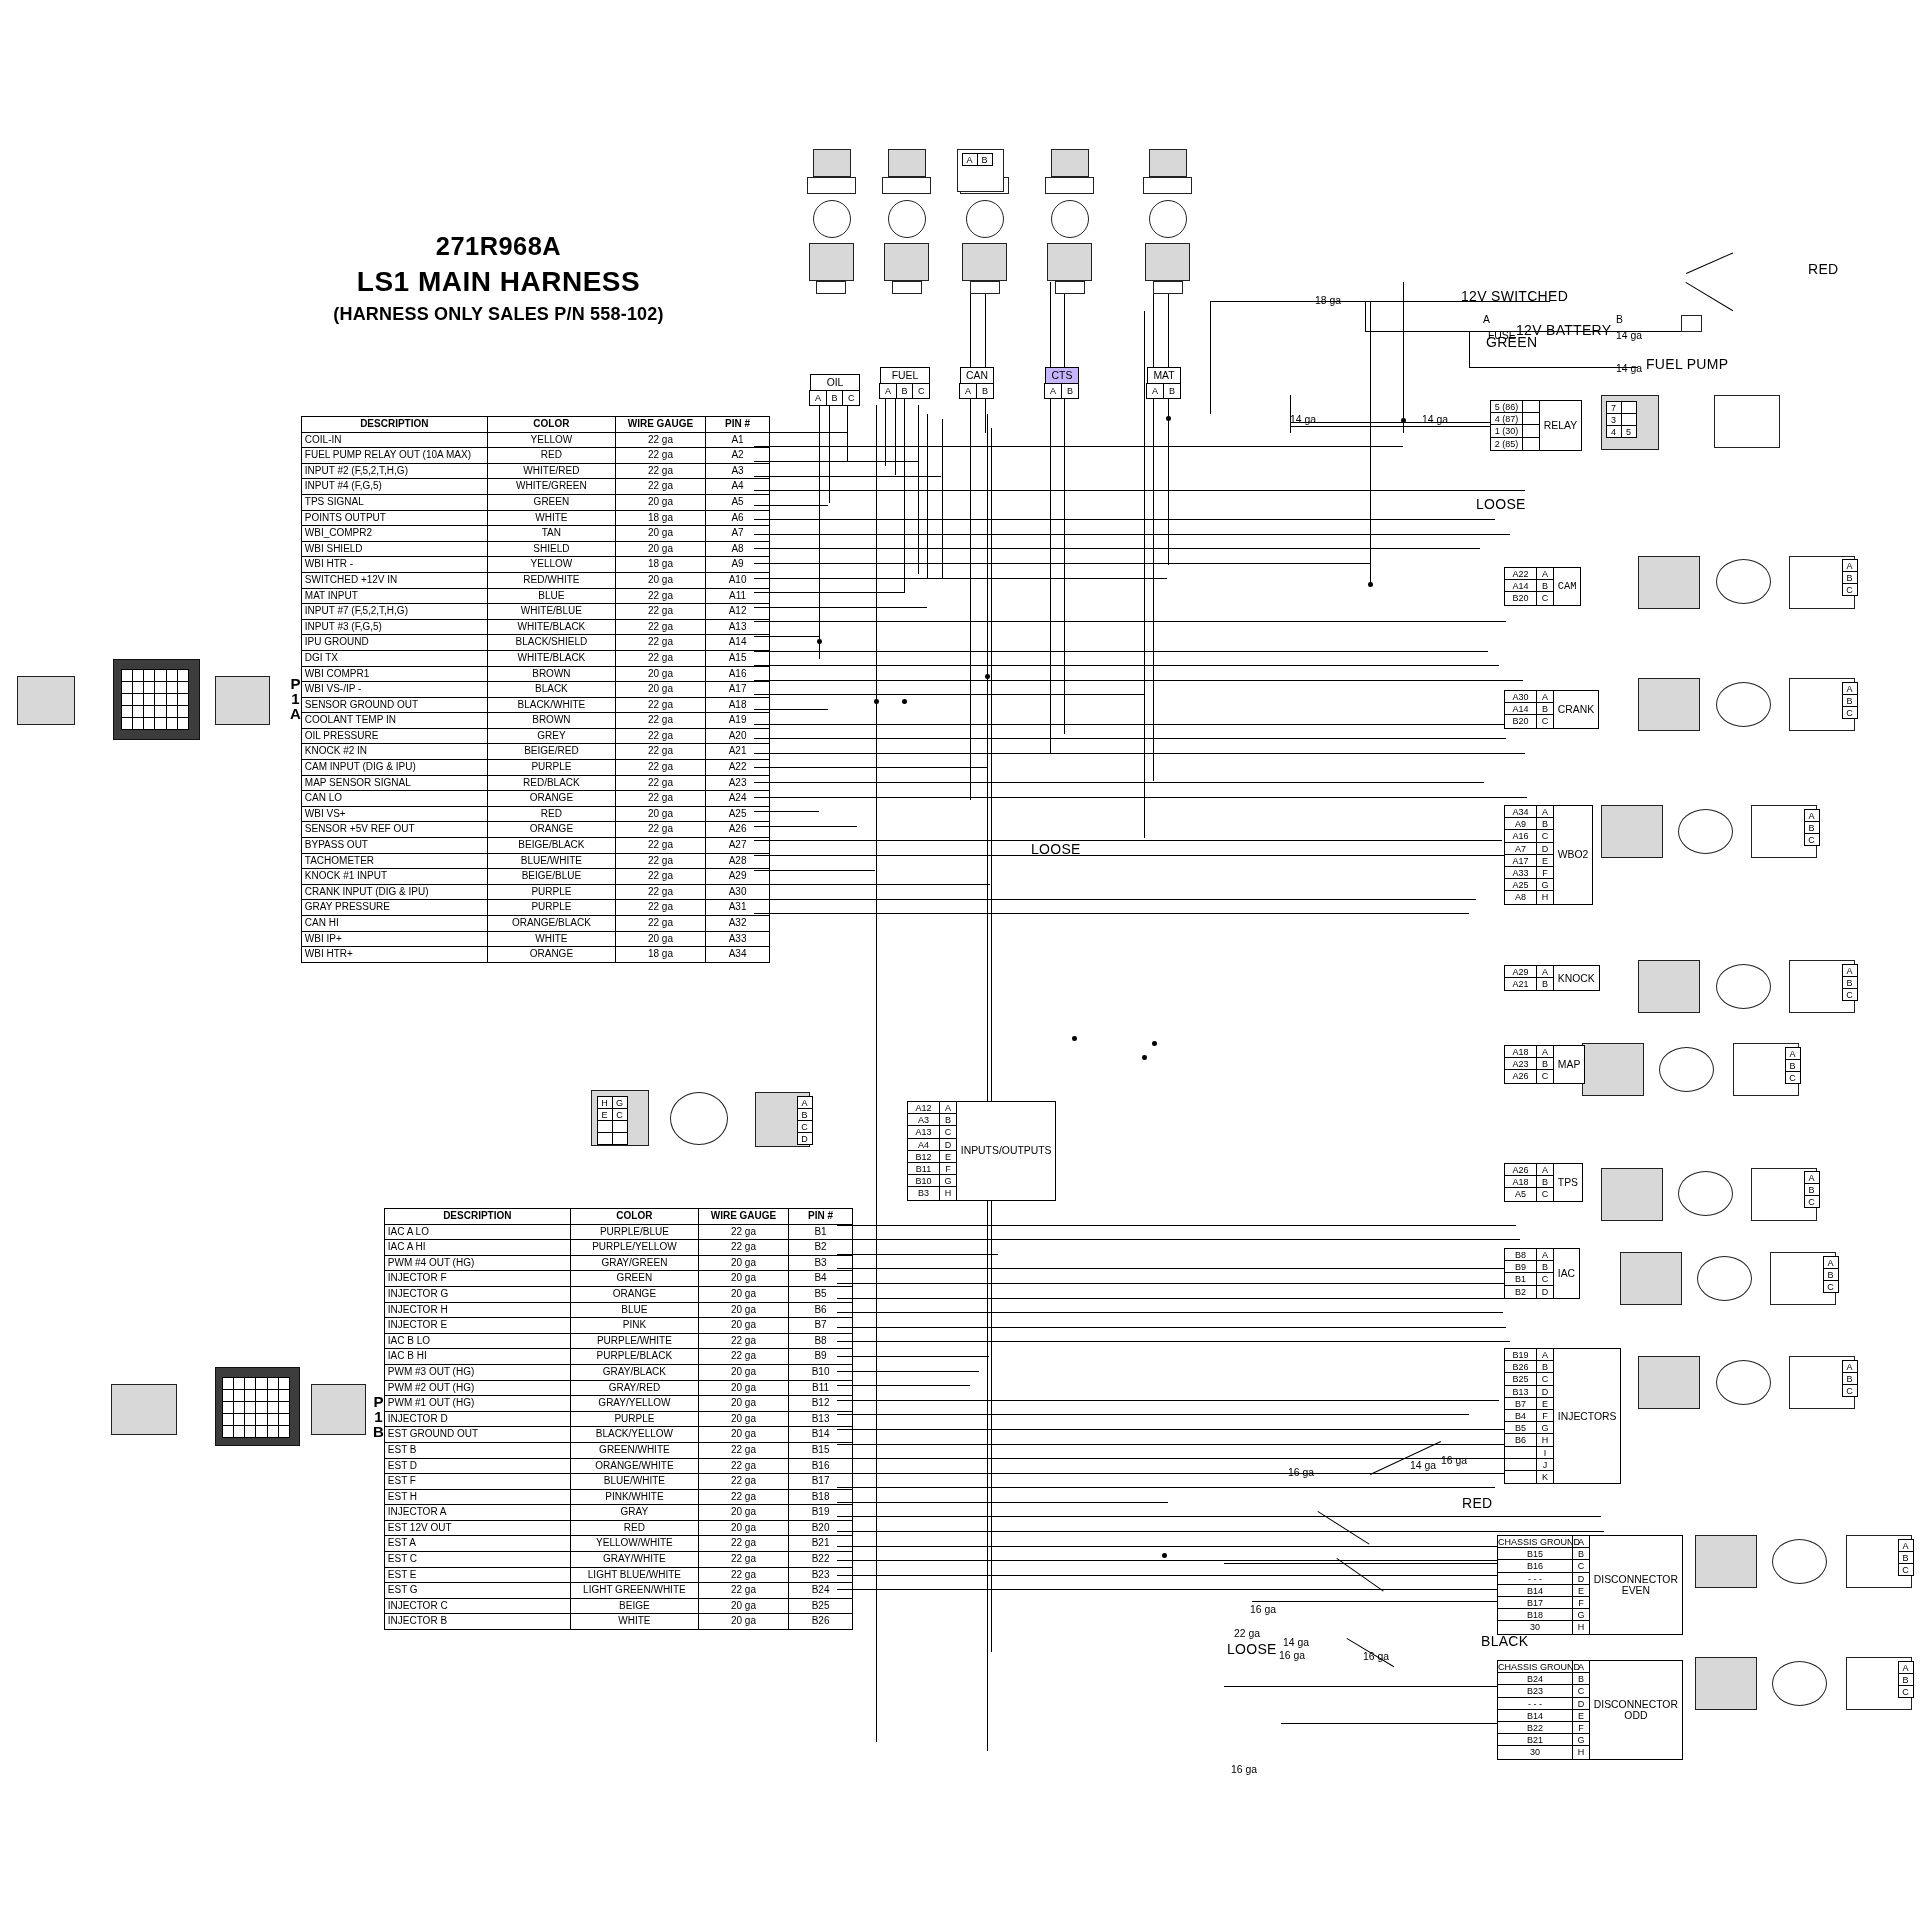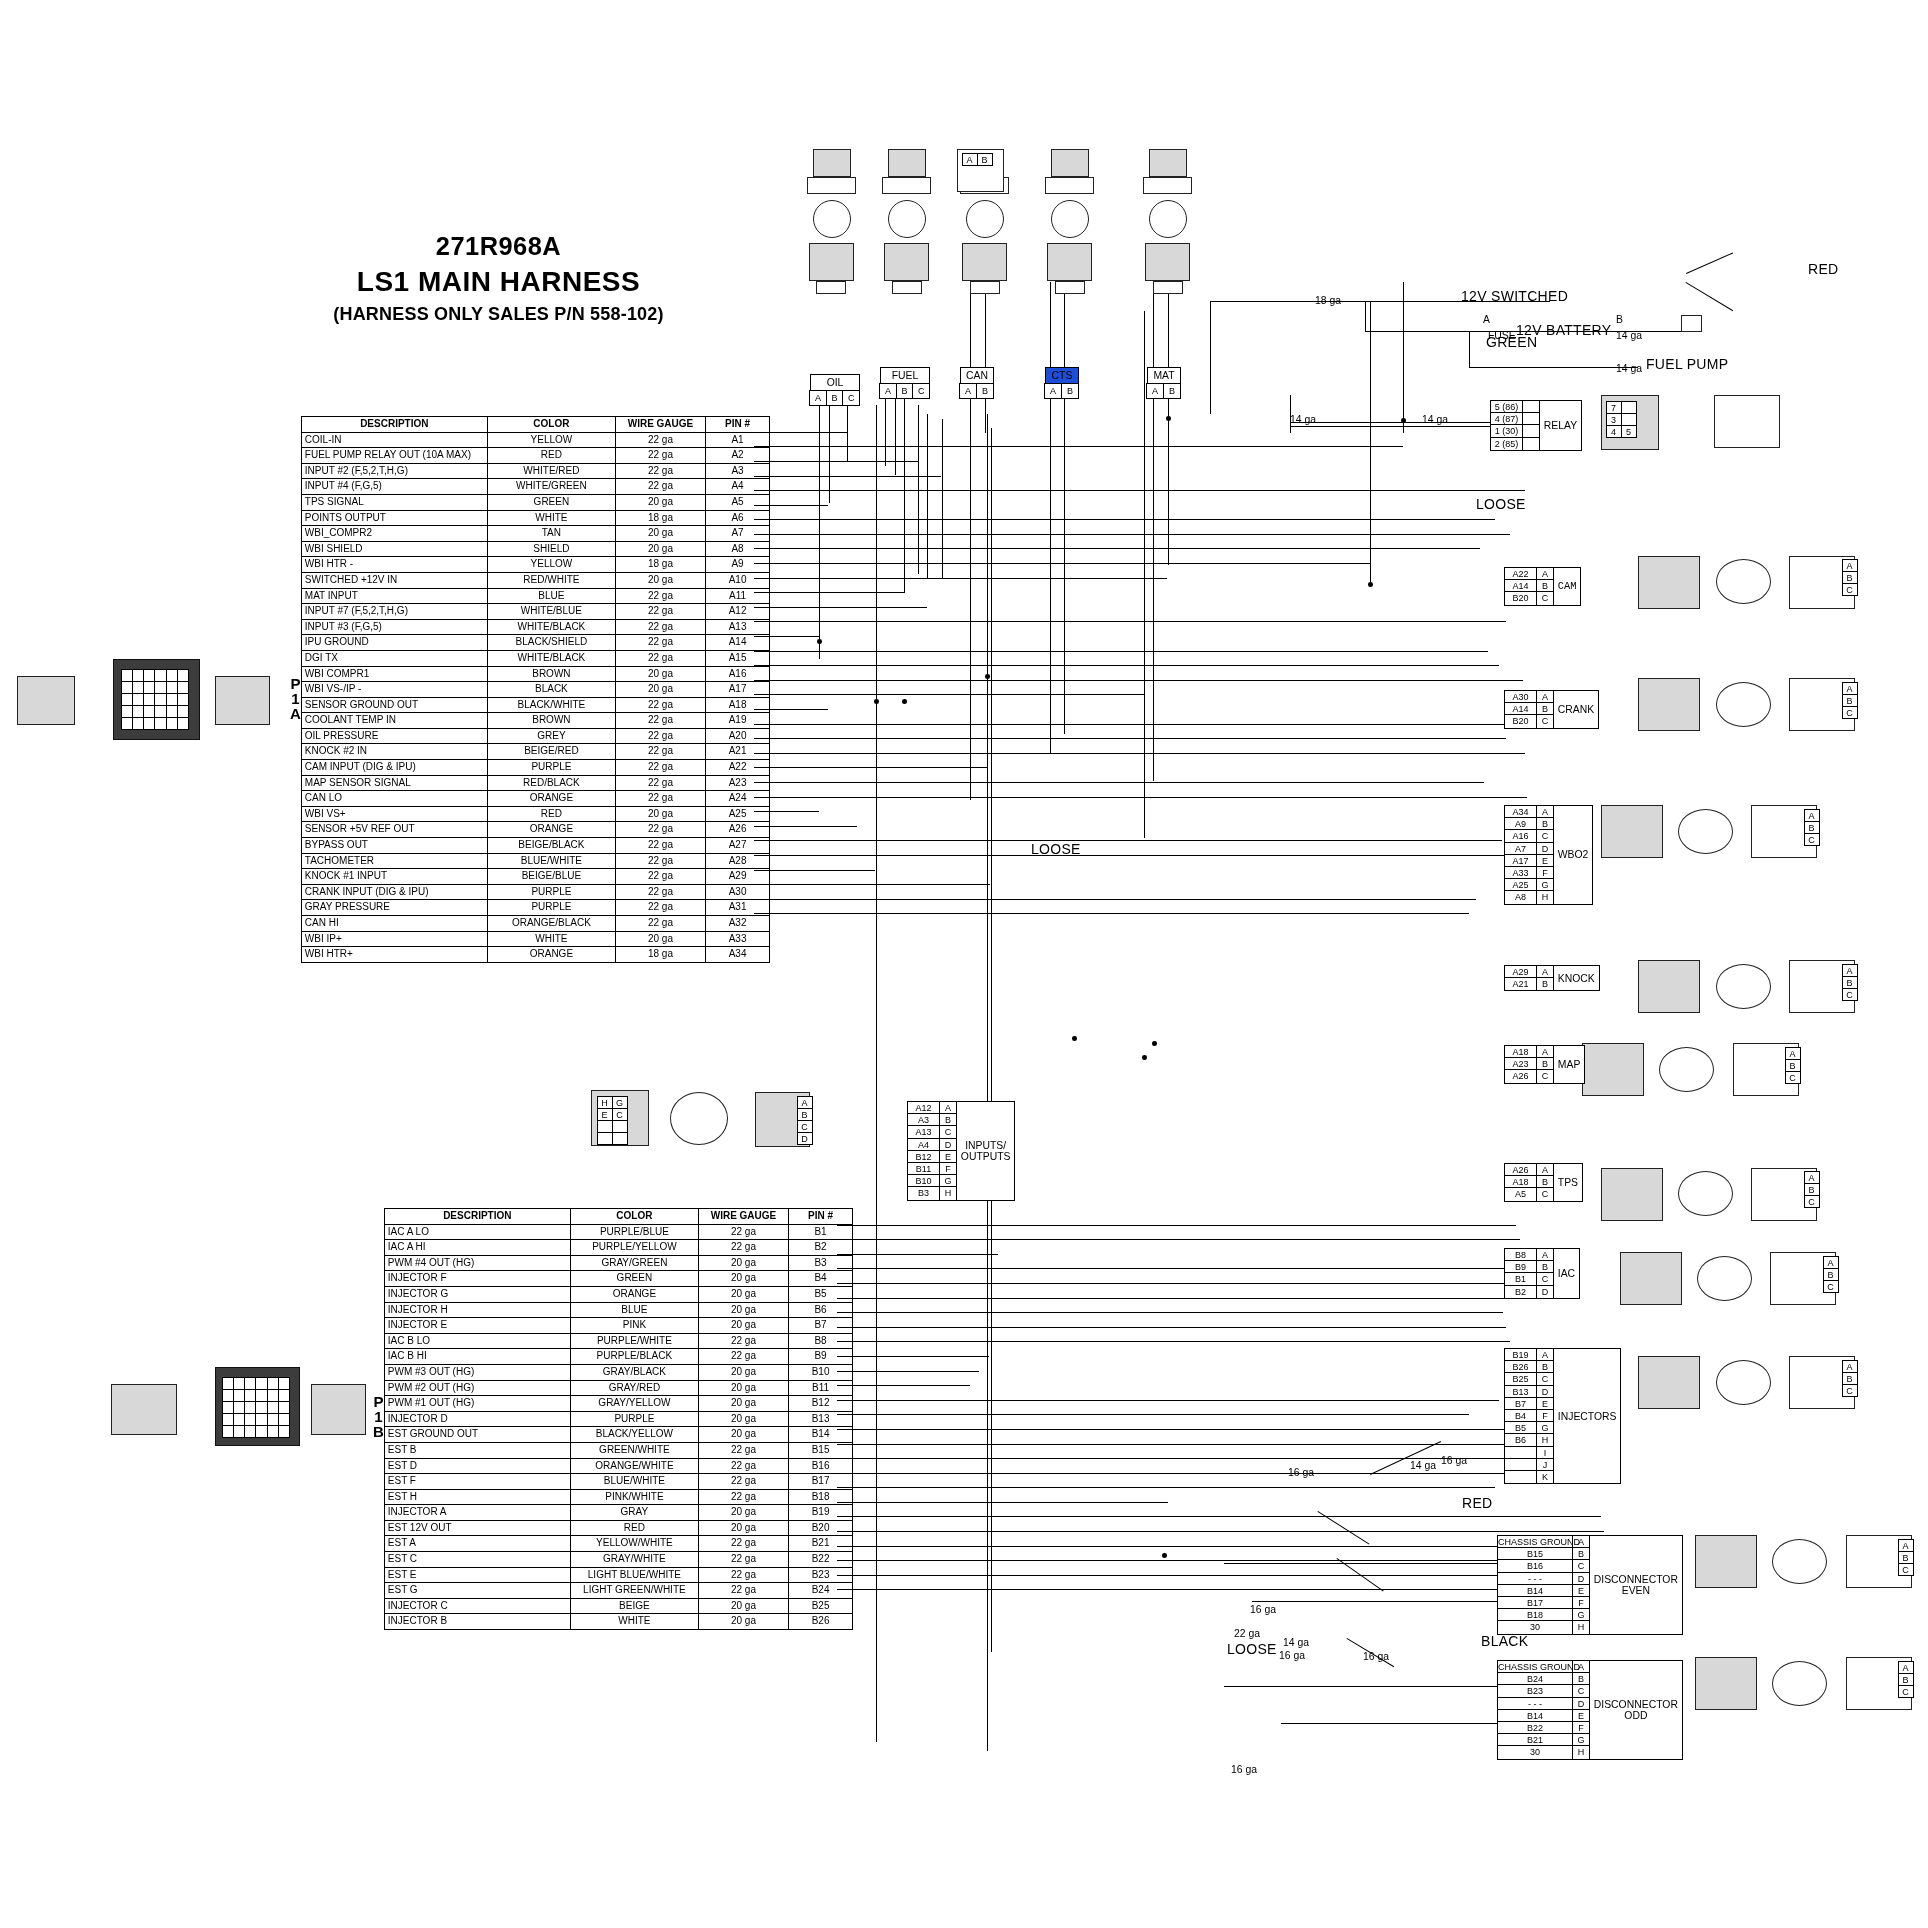--- a/index.html
+++ b/index.html
@@ -959,21 +959,21 @@
         <div class="col right">
           <div class="cell">A</div>
           <div class="cell">B</div>
           <div class="cell">C</div>
           <div class="cell">D</div>
           <div class="cell">E</div>
           <div class="cell">F</div>
           <div class="cell">G</div>
           <div class="cell">H</div>
         </div>
-        <div class="col name" style="border-left: 0.9px solid rgb(0, 0, 0); flex-direction: column;">
+        <div class="col name" style="border-left: 0.9px solid rgb(0, 0, 0); flex-direction: row;">
           <div>INPUTS/</div>
           <div>OUTPUTS</div>
         </div>
       </div>
       <div class="strip" style="left: 1504px; top: 567px;">
         <div class="col left">
           <div class="cell">A22</div>
           <div class="cell">A14</div>
           <div class="cell">B20</div>
         </div>
@@ -1206,21 +1206,21 @@
         </div>
       </div>
       <div style="position: absolute; left: 960px; top: 367px; width: 34px;">
         <div style="border: 0.9px solid rgb(0, 0, 0); font-size: 10.4px; text-align: center; height: 15px; line-height: 15px; background: rgb(255, 255, 255);">CAN</div>
         <div style="display: flex;">
           <div style="border: 0.9px solid rgb(0, 0, 0); margin-left: -0.9px; margin-top: -0.9px; width: 16px; height: 14px; line-height: 14px; font-size: 9px; text-align: center; background: rgb(255, 255, 255);">A</div>
           <div style="border: 0.9px solid rgb(0, 0, 0); margin-left: -0.9px; margin-top: -0.9px; width: 16px; height: 14px; line-height: 14px; font-size: 9px; text-align: center; background: rgb(255, 255, 255);">B</div>
         </div>
       </div>
       <div style="position: absolute; left: 1045px; top: 367px; width: 34px;">
-        <div style="border: 0.9px solid rgb(0, 0, 0); font-size: 10.4px; text-align: center; height: 15px; line-height: 15px; background: #1d4ed8;">CTS</div>
+        <div style="border: 0.9px solid rgb(0, 0, 0); font-size: 10.4px; text-align: center; height: 15px; line-height: 15px; background: #c4b5fd;">CTS</div>
         <div style="display: flex;">
           <div style="border: 0.9px solid rgb(0, 0, 0); margin-left: -0.9px; margin-top: -0.9px; width: 16px; height: 14px; line-height: 14px; font-size: 9px; text-align: center; background: rgb(255, 255, 255);">A</div>
           <div style="border: 0.9px solid rgb(0, 0, 0); margin-left: -0.9px; margin-top: -0.9px; width: 16px; height: 14px; line-height: 14px; font-size: 9px; text-align: center; background: rgb(255, 255, 255);">B</div>
         </div>
       </div>
       <div style="position: absolute; left: 1147px; top: 367px; width: 34px;">
         <div style="border: 0.9px solid rgb(0, 0, 0); font-size: 10.4px; text-align: center; height: 15px; line-height: 15px; background: rgb(255, 255, 255);">MAT</div>
         <div style="display: flex;">
           <div style="border: 0.9px solid rgb(0, 0, 0); margin-left: -0.9px; margin-top: -0.9px; width: 16px; height: 14px; line-height: 14px; font-size: 9px; text-align: center; background: rgb(255, 255, 255);">A</div>
           <div style="border: 0.9px solid rgb(0, 0, 0); margin-left: -0.9px; margin-top: -0.9px; width: 16px; height: 14px; line-height: 14px; font-size: 9px; text-align: center; background: rgb(255, 255, 255);">B</div>

